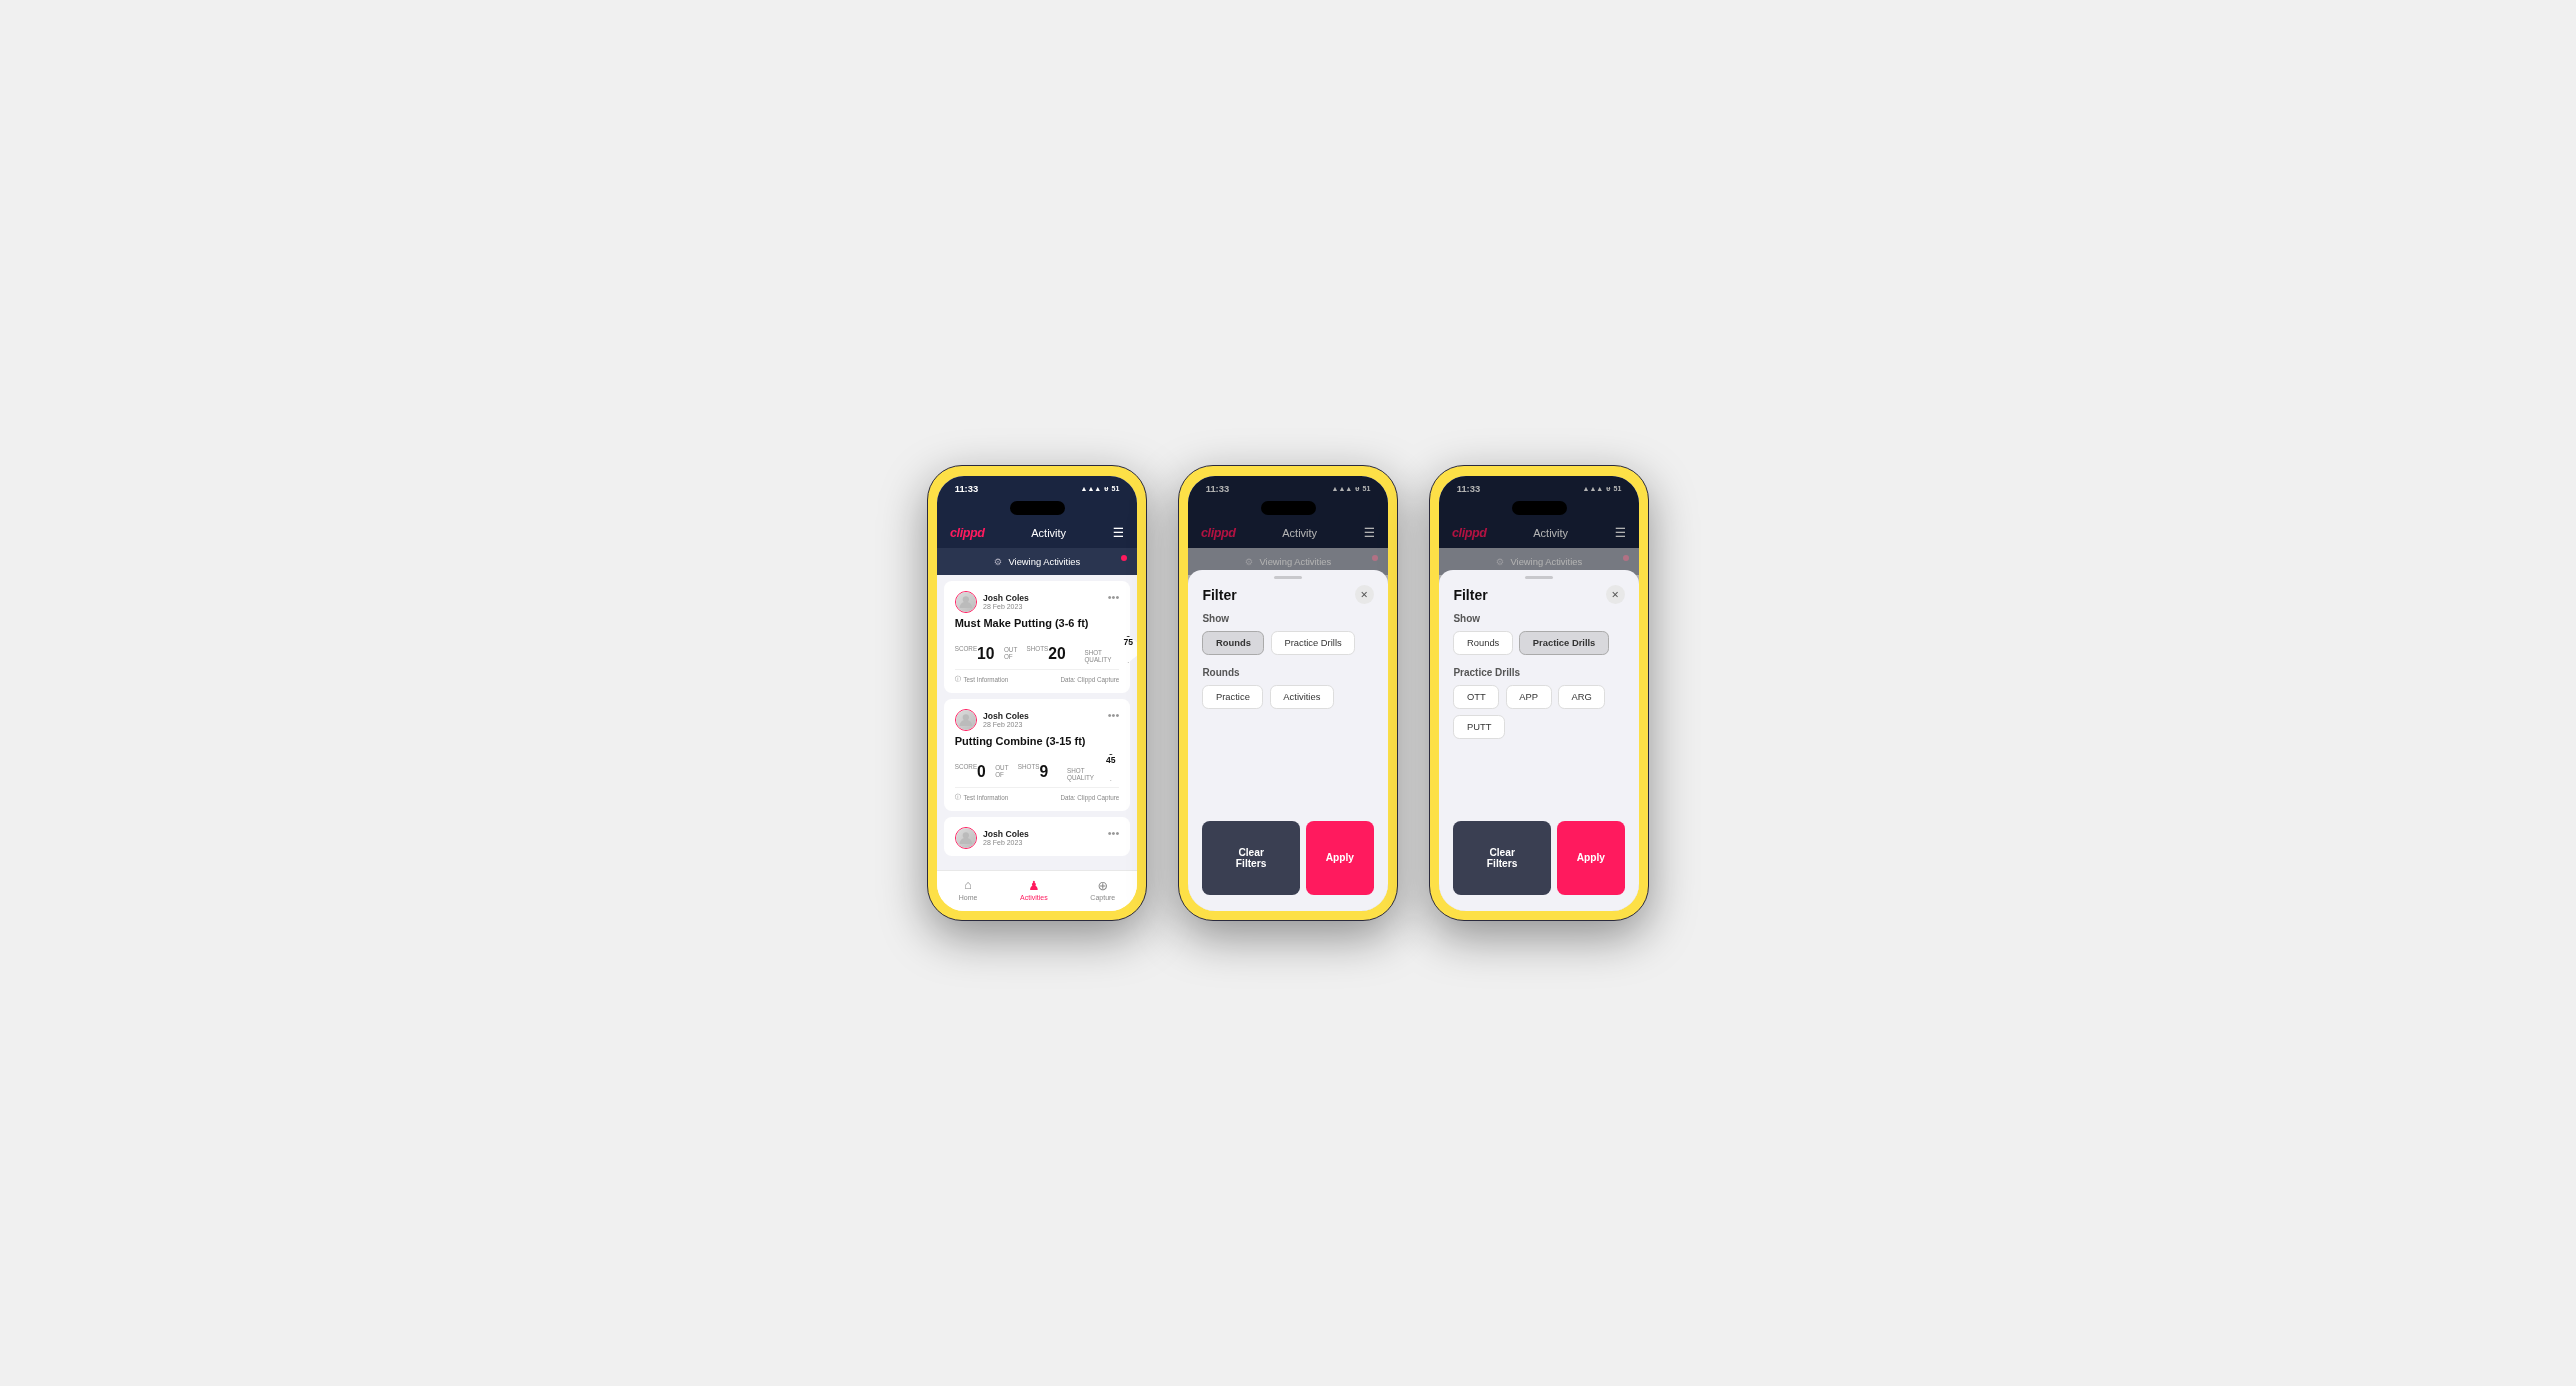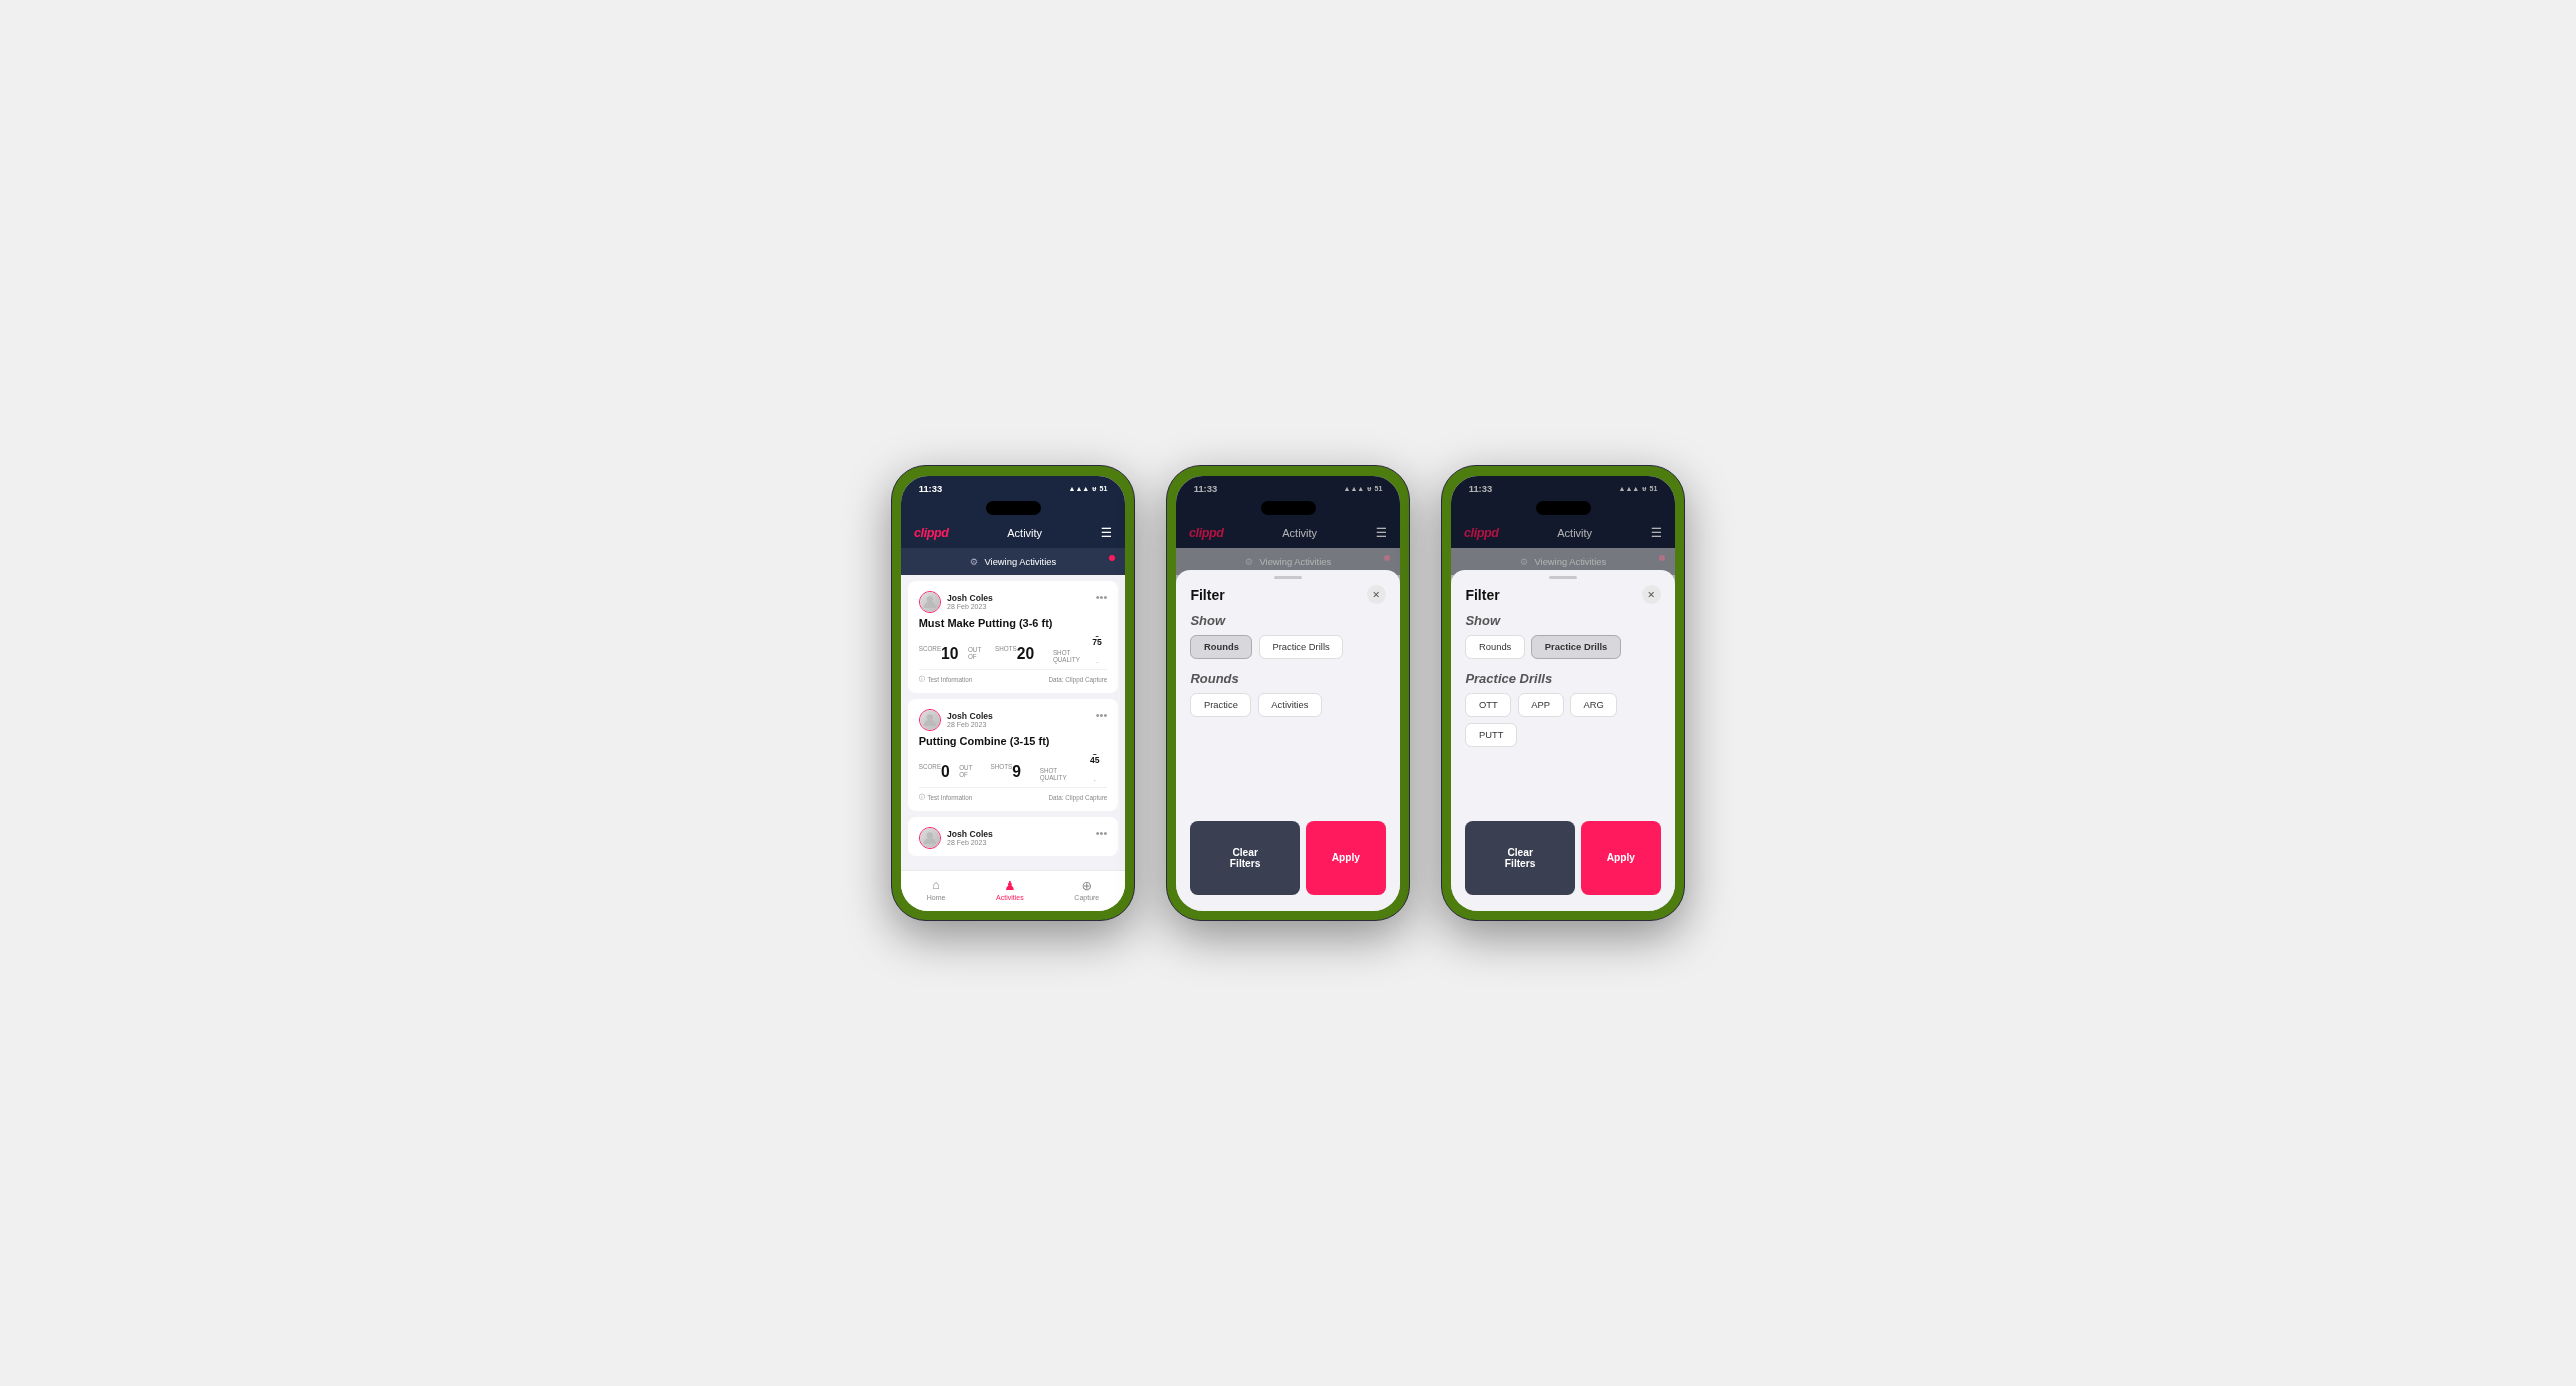--- a/index.html
+++ b/index.html
@@ -9,23 +9,23 @@
       justify-content: center;
       align-items: center;
       min-height: 100vh;
       font-family: -apple-system, BlinkMacSystemFont, 'Segoe UI', sans-serif;
       gap: 31px;
       padding: 47px 31px;
     }
 
     
     .phone {
-      width: 244px;
+      width: 220px;
       min-height: 455px;
-      background: #4d7c0f;
+      background: #fde047;
       border-radius: 35px;
       padding: 9.4px;
       box-shadow: 0 15.7px 47px rgba(0,0,0,0.4);
       position: relative;
       border: 1.6px solid #2a2a3e;
     }
 
     .phone-inner {
       background: #fff;
       border-radius: 27px;
@@ -321,26 +321,25 @@
 
     .modal-body {
       flex: 1;
       padding: 0 14px;
       overflow: auto;
     }
 
     .filter-section { margin-bottom: 12.6px; }
 
     .filter-section-label {
-      font-size: 13px;
+      font-size: 10px;
       font-weight: 600;
       color: #555;
       margin-bottom: 6.3px;
       text-transform: none;
-      font-style: italic;
     }
 
     .filter-buttons {
       display: flex;
       gap: 6.3px;
       flex-wrap: wrap;
     }
 
     .filter-btn {
       padding: 5.5px 12.6px;

